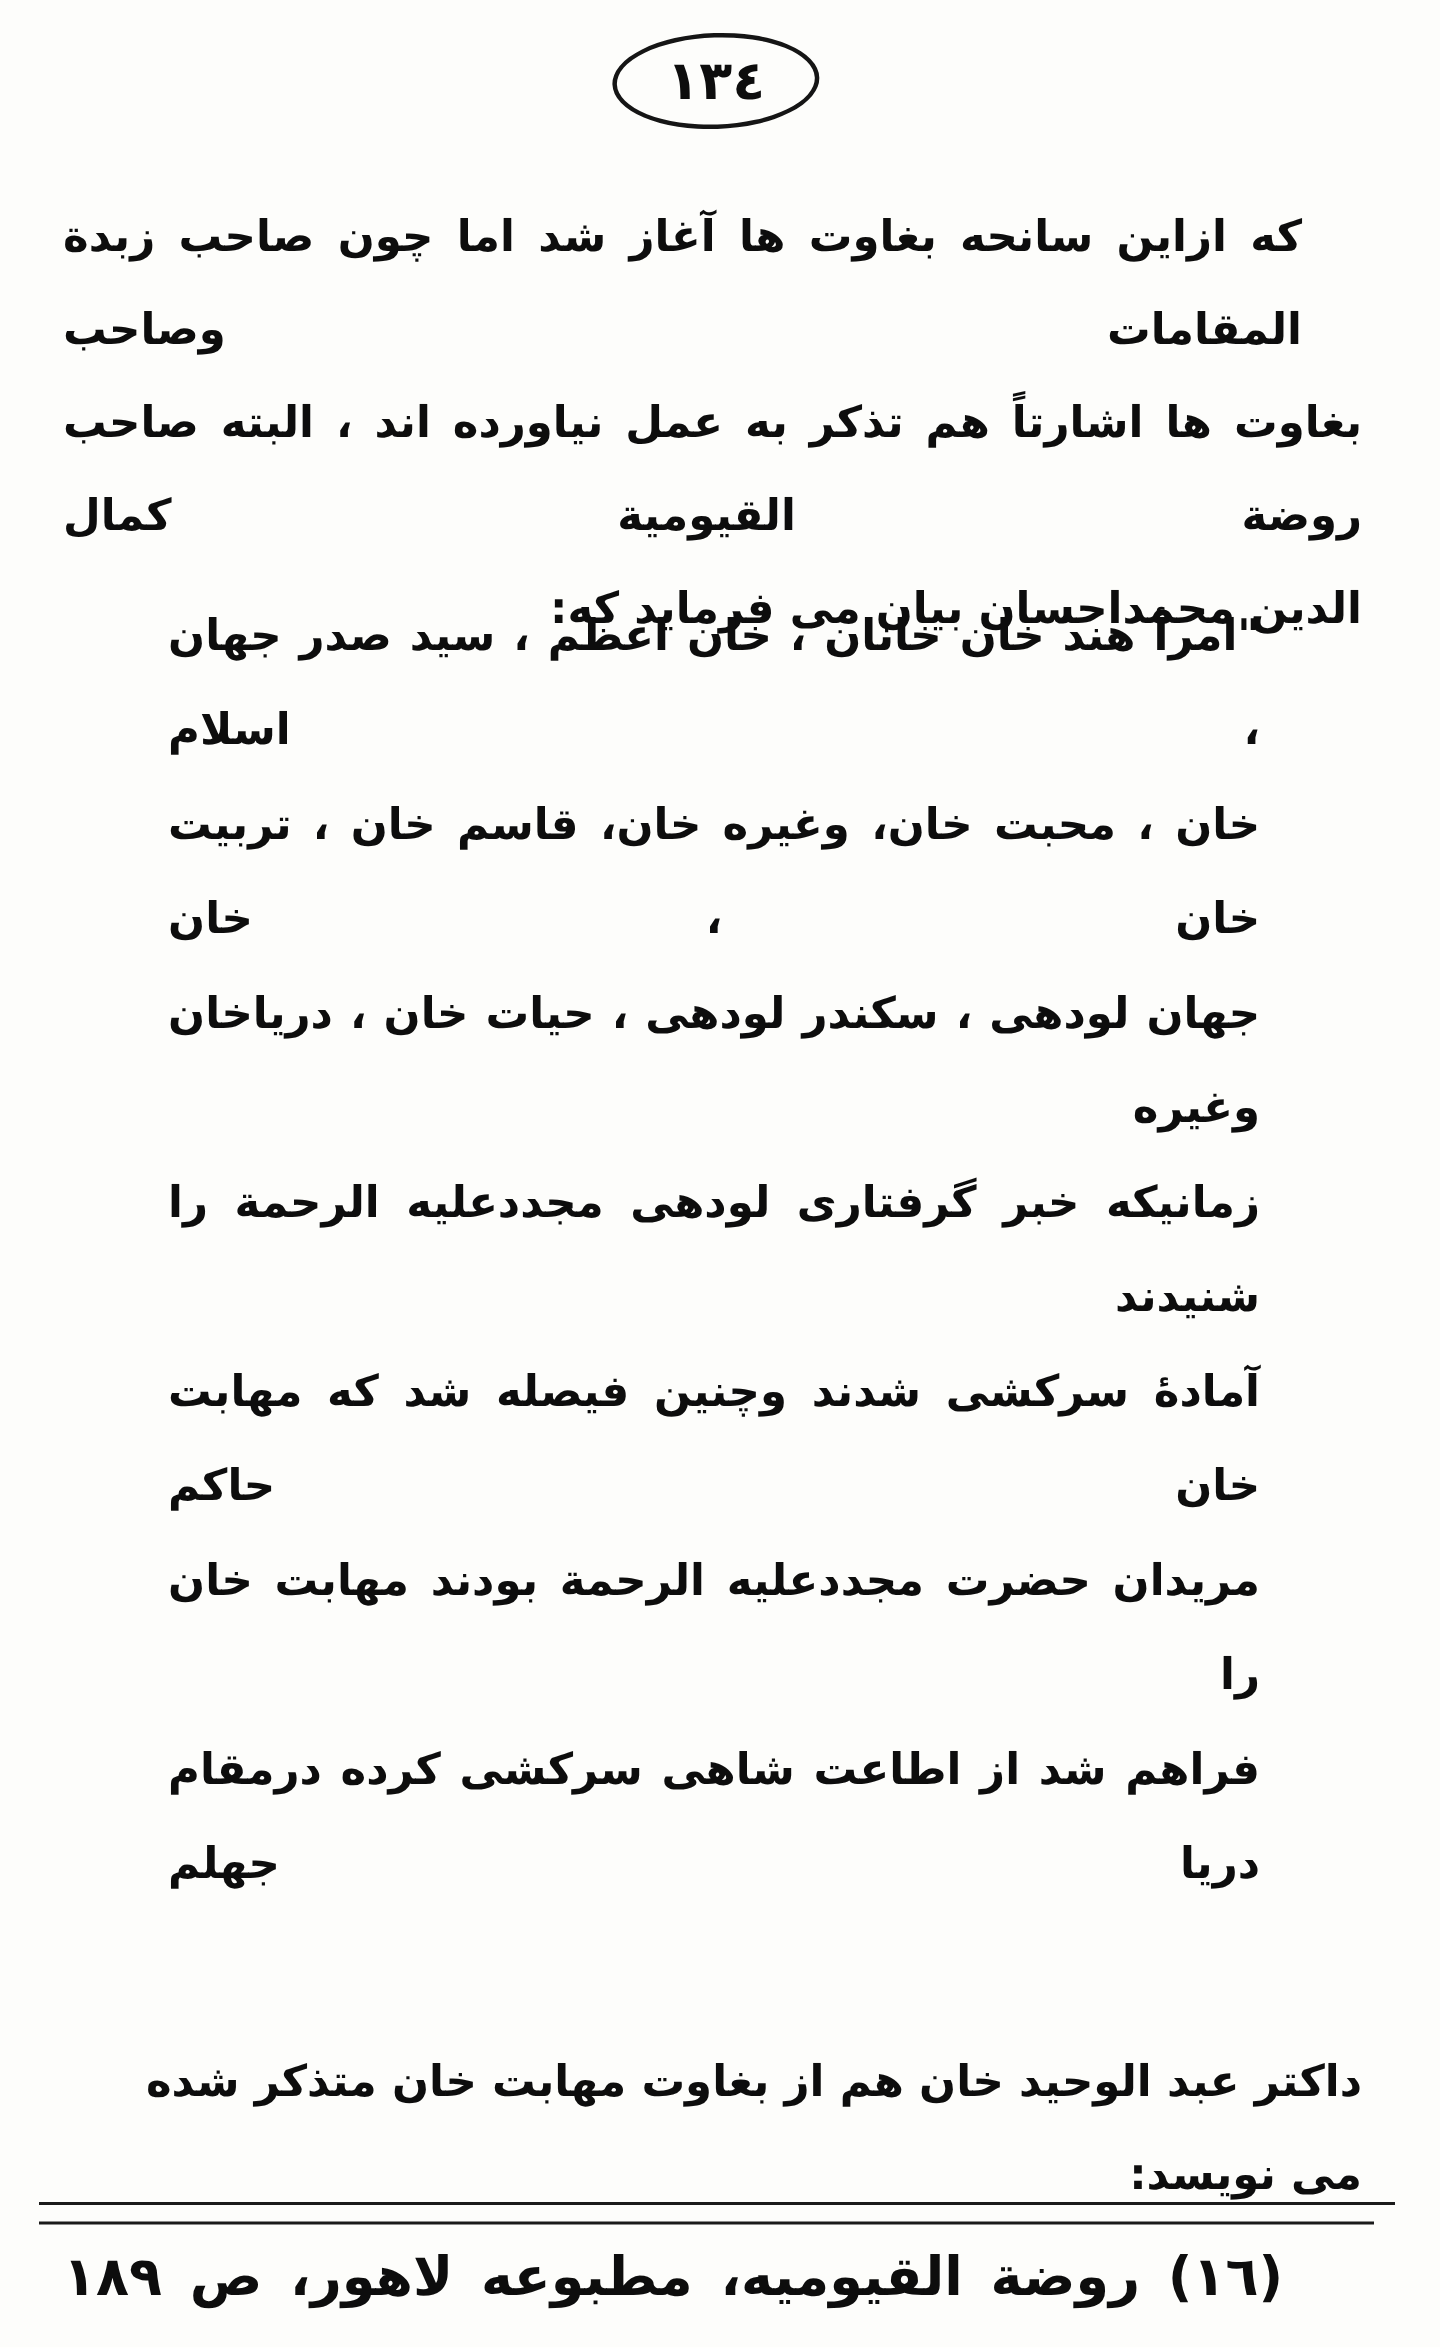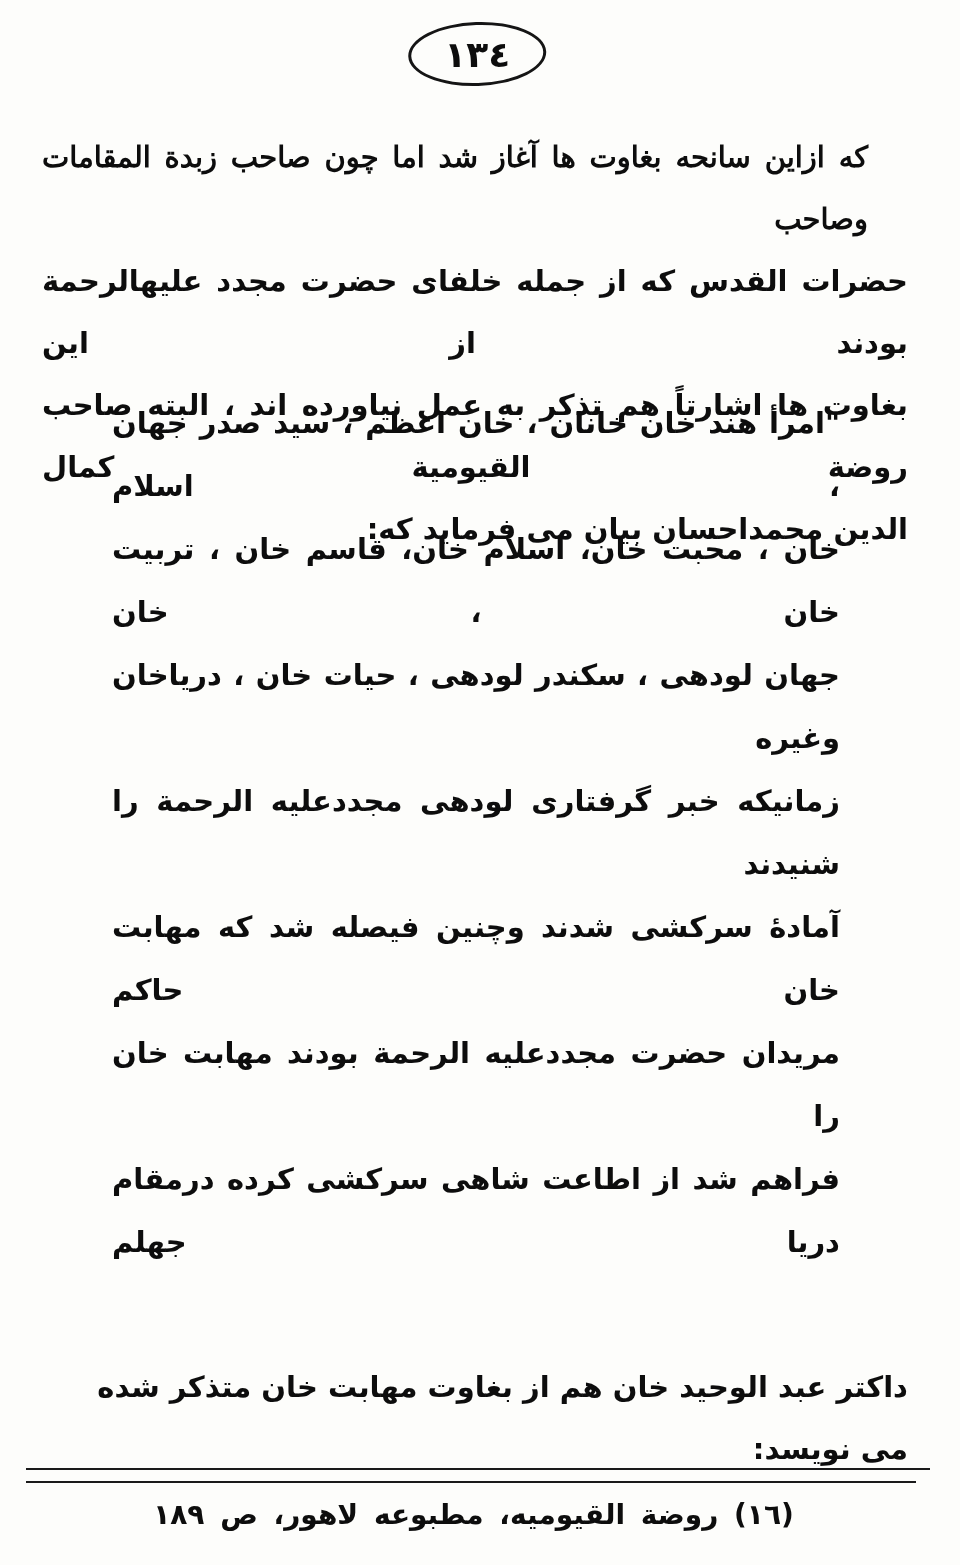--- a/index.html
+++ b/index.html
@@ -41,21 +41,21 @@
     white-space: normal;
   }
   .line.line-last { text-align-last: right; }
   .intro {
     position: absolute;
     top: 126px;
     right: 52px;
     left: 42px;
   }
   .intro .line { line-height: 62px; }
-  .intro .line:first-child { padding-right: 40px; font-family: Liberation Serif, serif; }
+  .intro .line:first-child { padding-right: 40px; }
   .quote {
     position: absolute;
     top: 392px;
     right: 120px;
     left: 112px;
   }
   .quote .line { line-height: 63px; }
   .closing {
     position: absolute;
     top: 1356px;
@@ -74,44 +74,43 @@
   .footnote-rules .rule-bottom {
     border-top: 2px solid #1a1a1a;
     margin-top: 11px;
     margin-right: 14px;
   }
   .footnote {
     position: absolute;
     top: 1498px;
     right: 55px;
     left: 42px;
-    font-size: 28px;
-    text-align: center;
+    font-size: 36px;
+    text-align: left;
     word-spacing: 6px;
   }
 </style>
 </head>
 <body>
 
 <div class="page">
 
   <div class="page-number-oval">
     <span>١٣٤</span>
   </div>
 
   <div class="intro textblock">
       <div class="line">که ازاین سانحه بغاوت ها آغاز شد اما چون صاحب زبدة المقامات وصاحب</div>
-      <div class="line">حضرات القدس که از جمله خلفای حضرت مجدد علیهالرحمة بودند از این</div>
       <div class="line">بغاوت ها اشارتاً هم تذکر به عمل نیاورده اند ، البته صاحب روضة القیومیة کمال</div>
       <div class="line line-last">الدین محمداحسان بیان می فرماید که:</div>
     </div>
 
   <div class="quote textblock">
       <div class="line">"امرأ هند خان خانان ، خان اعظم ، سید صدر جهان ، اسلام</div>
-      <div class="line">خان ، محبت خان، اسلام خان، قاسم خان ، تربیت خان ، خان</div>
+      <div class="line">خان ، محبت خان، وغیره خان، قاسم خان ، تربیت خان ، خان</div>
       <div class="line">جهان لودهی ، سکندر لودهی ، حیات خان ، دریاخان وغیره</div>
       <div class="line">زمانیکه خبر گرفتاری لودهی مجددعلیه الرحمة را شنیدند</div>
       <div class="line">آمادهٔ سرکشی شدند وچنین فیصله شد که مهابت خان حاکم</div>
       <div class="line">مریدان حضرت مجددعلیه الرحمة بودند مهابت خان را</div>
       <div class="line">فراهم شد از اطاعت شاهی سرکشی کرده درمقام دریا جهلم</div>
     </div>
 
   <div class="closing">داکتر عبد الوحید خان هم از بغاوت مهابت خان متذکر شده می نویسد:</div>
 
   <div class="footnote-rules">

